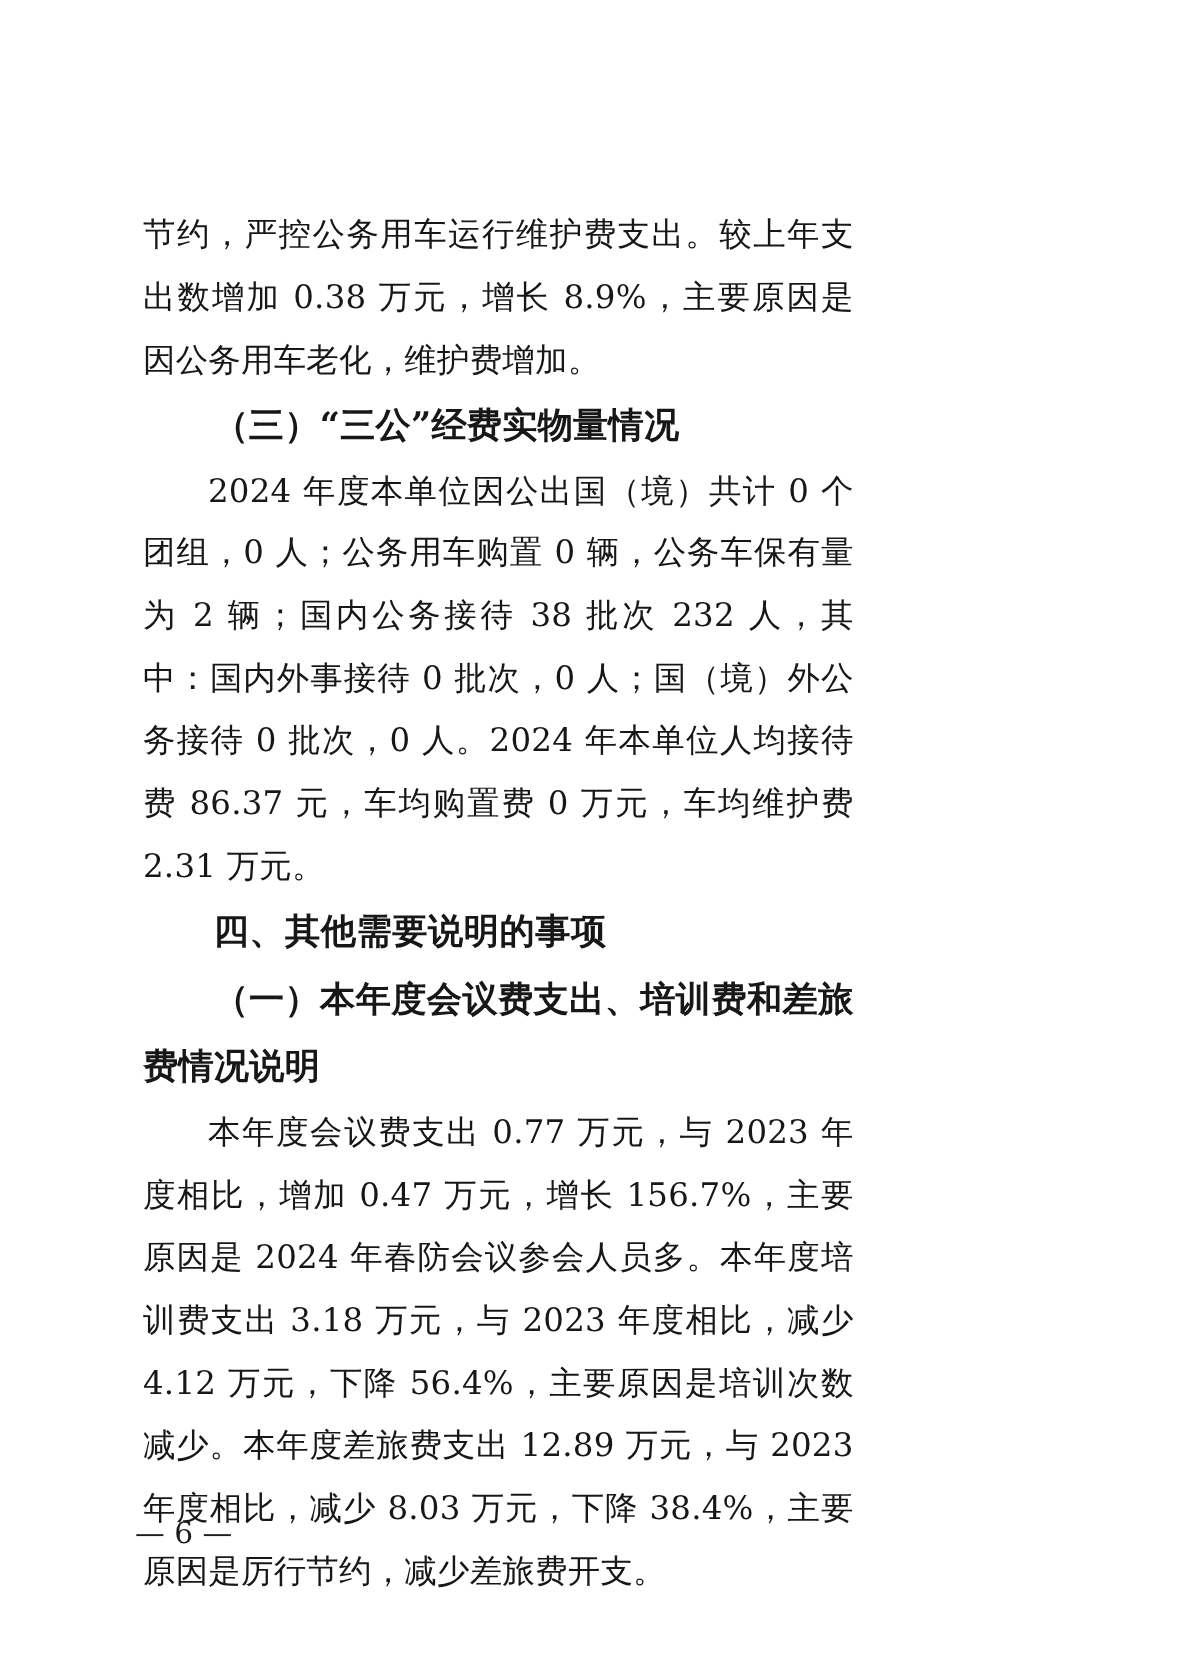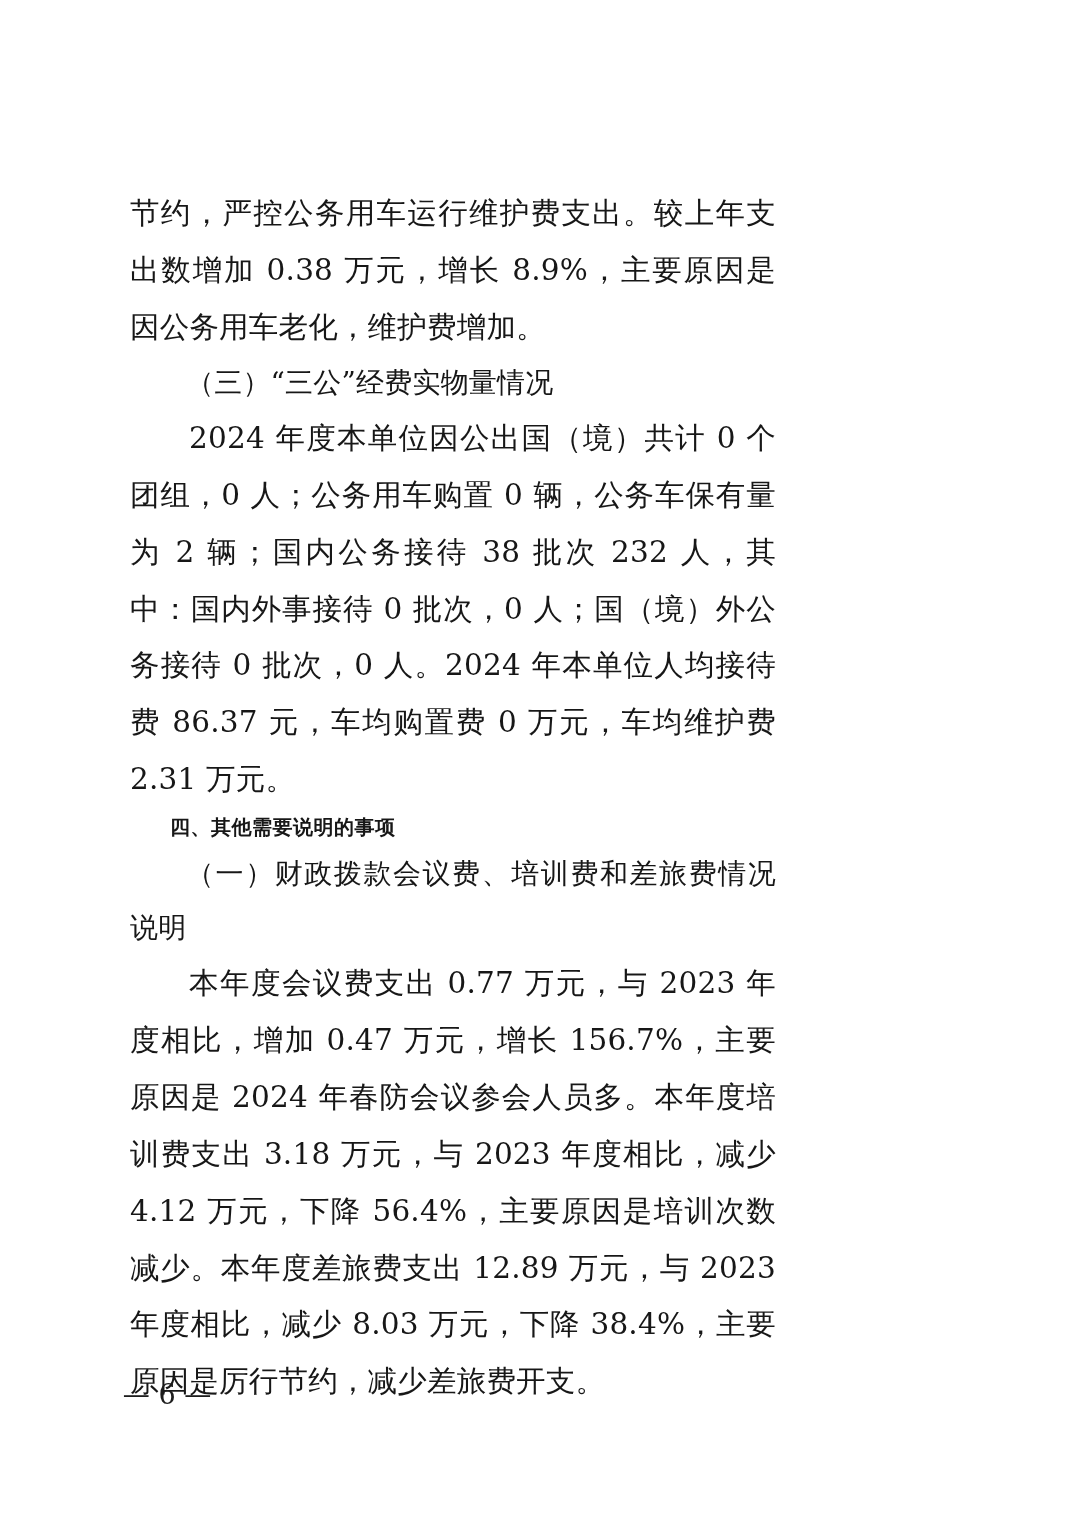--- a/index.html
+++ b/index.html
@@ -26,32 +26,32 @@
   }
   p {
     margin: 0;
     text-indent: 2em;
   }
   p.noindent {
     text-indent: 0;
   }
   h2.heading {
     margin: 0;
-    font-size: 20px;
+    font-size: 32px;
     line-height: 1.93;
     font-weight: bold;
     text-indent: 2em;
     letter-spacing: 0.5px;
     font-family: "DejaVu Serif", "Liberation Serif", serif;
   }
   h3.subheading {
     margin: 0;
-    font-size: 28px;
+    font-size: 32px;
     line-height: 1.93;
-    font-weight: normal;
+    font-weight: bold;
     text-indent: 2em;
     letter-spacing: 0.2px;
     font-family: "DejaVu Serif", "Liberation Serif", serif;
   }
   .page-number {
     position: absolute;
     left: 0;
     right: 0;
     bottom: 110px;
     text-align: center;
@@ -66,19 +66,19 @@
 </style>
 </head>
 <body>
 
 <div class="page">
   <div class="doc-body">
     <p class="noindent">节约，严控公务用车运行维护费支出。较上年支出数增加 0.38 万元，增长 8.9%，主要原因是因公务用车老化，维护费增加。</p>
     <h3 class="subheading">（三）“三公”经费实物量情况</h3>
     <p>2024 年度本单位因公出国（境）共计 0 个团组，0 人；公务用车购置 0 辆，公务车保有量为 2 辆；国内公务接待 38 批次 232 人，其中：国内外事接待 0 批次，0 人；国（境）外公务接待 0 批次，0 人。2024 年本单位人均接待费 86.37 元，车均购置费 0 万元，车均维护费 2.31 万元。</p>
     <h2 class="heading">四、其他需要说明的事项</h2>
-    <h3 class="subheading">（一）财政拨款会议费、培训费和差旅费情况说明</h3>
+    <h3 class="subheading">（一）本年度会议费支出、培训费和差旅费情况说明</h3>
     <p>本年度会议费支出 0.77 万元，与 2023 年度相比，增加 0.47 万元，增长 156.7%，主要原因是 2024 年春防会议参会人员多。本年度培训费支出 3.18 万元，与 2023 年度相比，减少 4.12 万元，下降 56.4%，主要原因是培训次数减少。本年度差旅费支出 12.89 万元，与 2023 年度相比，减少 8.03 万元，下降 38.4%，主要原因是厉行节约，减少差旅费开支。</p>
   </div>
   <div class="page-number">
     <span>— 6 —</span>
   </div>
 </div>
 
 </body></html>

